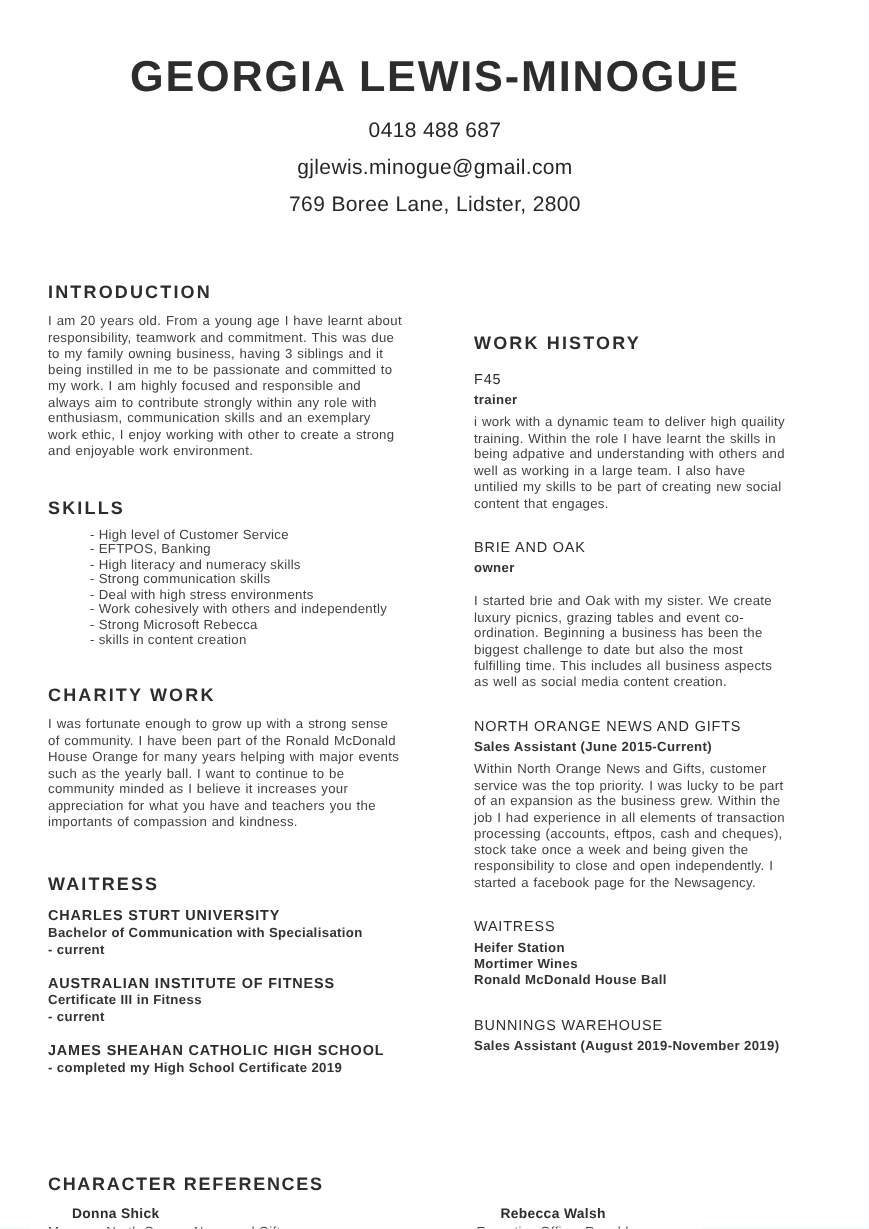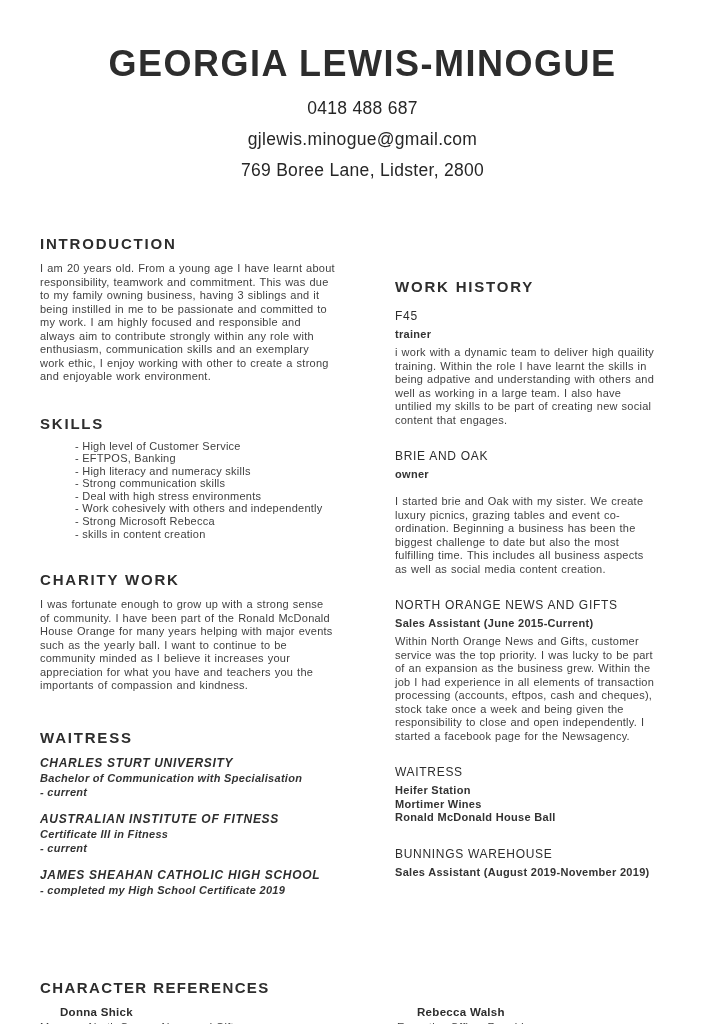--- a/index.html
+++ b/index.html
@@ -69,21 +69,21 @@
     font-size: 11px;
     line-height: 12.6px;
     letter-spacing: 0.25px;
     color: #3f3f3f;
   }
   .education-panel {
     left: 25px; top: 712px;
     width: 331px; height: 190px;
     padding: 17px 15px 0 15px;
   }
-  .edu-entry { margin-bottom: 13px; font-style: italic; }
+  .edu-entry { margin-bottom: 13px; }
   .edu-school {
     font-size: 12px;
     font-weight: bold;
     letter-spacing: 0.7px;
     color: #2d2d2d;
     line-height: 15px;
   }
   .edu-line {
     font-size: 11px;
     font-weight: bold;

